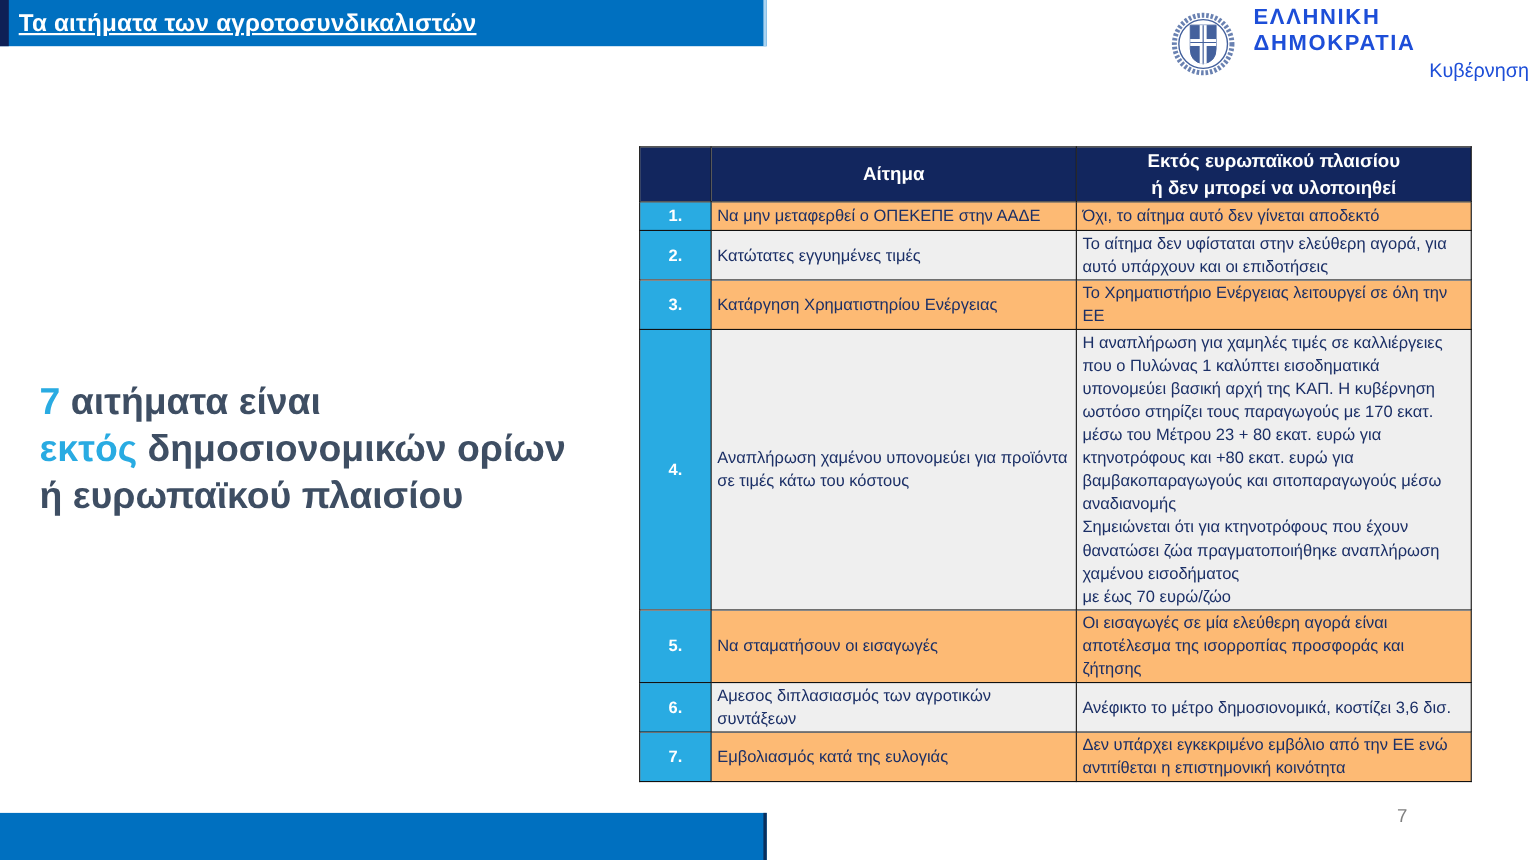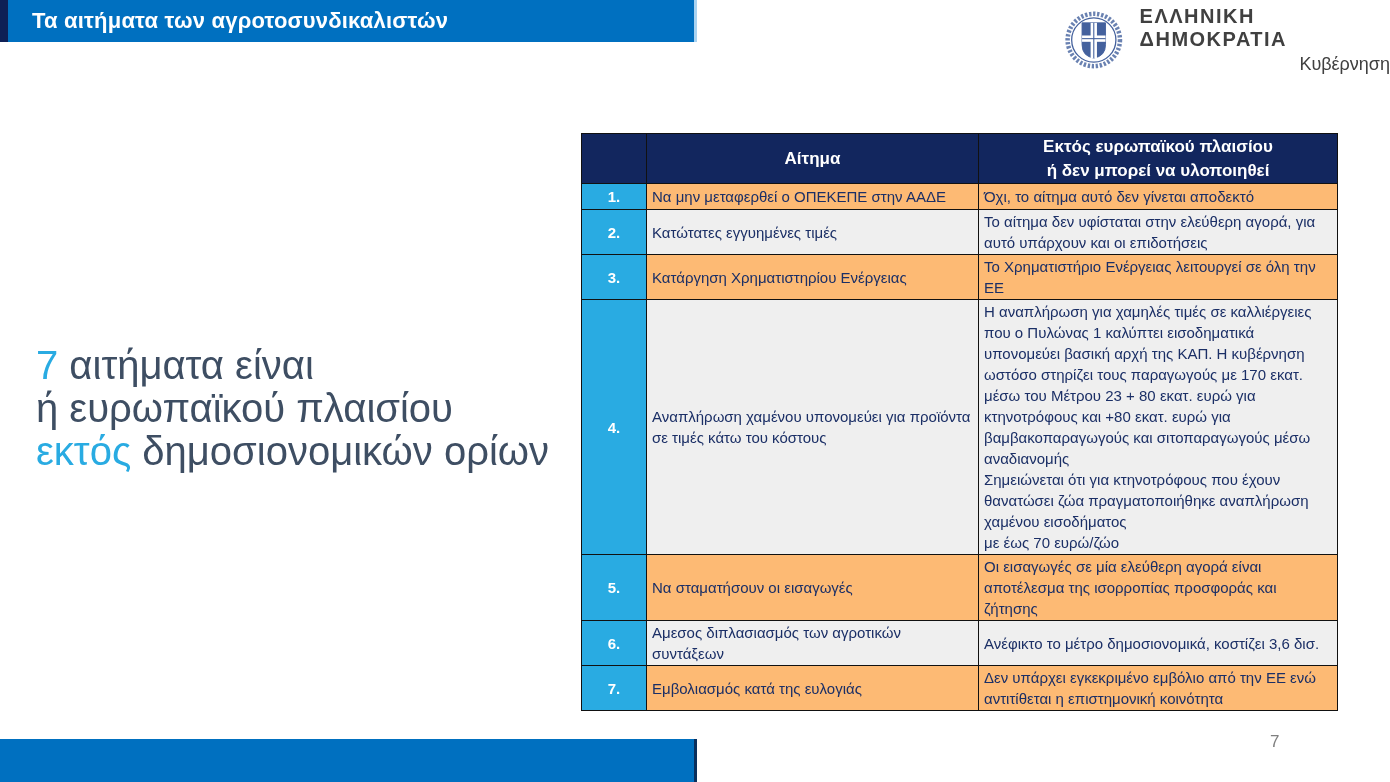--- a/index.html
+++ b/index.html
@@ -5,33 +5,33 @@
   * { margin:0; padding:0; box-sizing:border-box; }
   html,body { width:1390px; height:782px; background:#ffffff;
     font-family:"Liberation Sans", sans-serif; overflow:hidden; }
   #slide { position:relative; width:1390px; height:782px; background:#fff; }
 
   
   .top-bar { position:absolute; left:0; top:0; width:697px; height:42px;
     background:#0070c0; display:flex; align-items:center; }
   .top-bar-edge-left { position:absolute; left:0; top:0; width:8px; height:42px; background:#0e2056; }
   .top-bar-edge-right { position:absolute; right:0; top:0; width:3px; height:42px; background:#a9d3f1; }
-  .top-bar-title { color:#ffffff; font-size:22px; font-weight:bold; padding-left:32px;
-    letter-spacing:0.2px; white-space:nowrap; }
+  .top-bar-title { color:#ffffff; font-size:22px; font-weight:bold; padding-left:17px;
+    letter-spacing:0.2px; white-space:nowrap;text-decoration:underline; }
 
   
   .logo { position:absolute; left:1064px; top:5px; display:flex; align-items:center; }
   .logo-emblem { width:64px; height:64px; }
-  .logo-text { margin-left:16px; color:#404040; }
+  .logo-text { margin-left:16px; color:#1d4ed8; }
   .logo-line1 { font-size:20px; font-weight:bold; letter-spacing:1.5px; }
   .logo-line2 { font-size:18px; margin-top:3px;text-align:right; }
 
   
   .heading { position:absolute; left:36px; top:344px; width:540px;
-    font-size:40px; font-weight:normal; color:#3e4e63; line-height:43px; }
+    font-size:34px; font-weight:bold; color:#3e4e63; line-height:43px; }
   .heading .accent { color:#29abe2; }
 
   
   .tbl-wrap { position:absolute; left:581px; top:133px; width:756px; }
   table.tbl { width:756px; border-collapse:collapse; table-layout:fixed; }
   table.tbl td, table.tbl th { border:1px solid #111111; overflow:hidden; }
   .th-cell { background:#12265e; color:#ffffff; font-size:17px; font-weight:bold;
     text-align:center; vertical-align:middle; line-height:24px; white-space:pre-line; }
   .num-cell { background:#29abe2; color:#ffffff; font-size:15px; font-weight:bold;
     text-align:center; vertical-align:middle; }
@@ -70,22 +70,22 @@
       <line x1="20" y1="31.5" x2="46" y2="31.5" stroke="#44619d" stroke-width="1.2"></line>
     </svg>
     <div class="logo-text">
       <div class="logo-line1">ΕΛΛΗΝΙΚΗ ΔΗΜΟΚΡΑΤΙΑ</div>
       <div class="logo-line2">Κυβέρνηση</div>
     </div>
   </div>
 
   <div class="heading">
     <div><span class="accent">7</span><span> αιτήματα είναι</span></div>
+    <div><span class="accent">εκτός</span><span> δημοσιονομικών ορίων</span></div>
     <div>ή ευρωπαϊκού πλαισίου</div>
-    <div><span class="accent">εκτός</span><span> δημοσιονομικών ορίων</span></div>
   </div>
 
   <div class="tbl-wrap">
     <table class="tbl">
       <colgroup>
           <col style="width:65px">
           <col style="width:332px">
           <col style="width:359px">
         </colgroup>
       <tbody>

